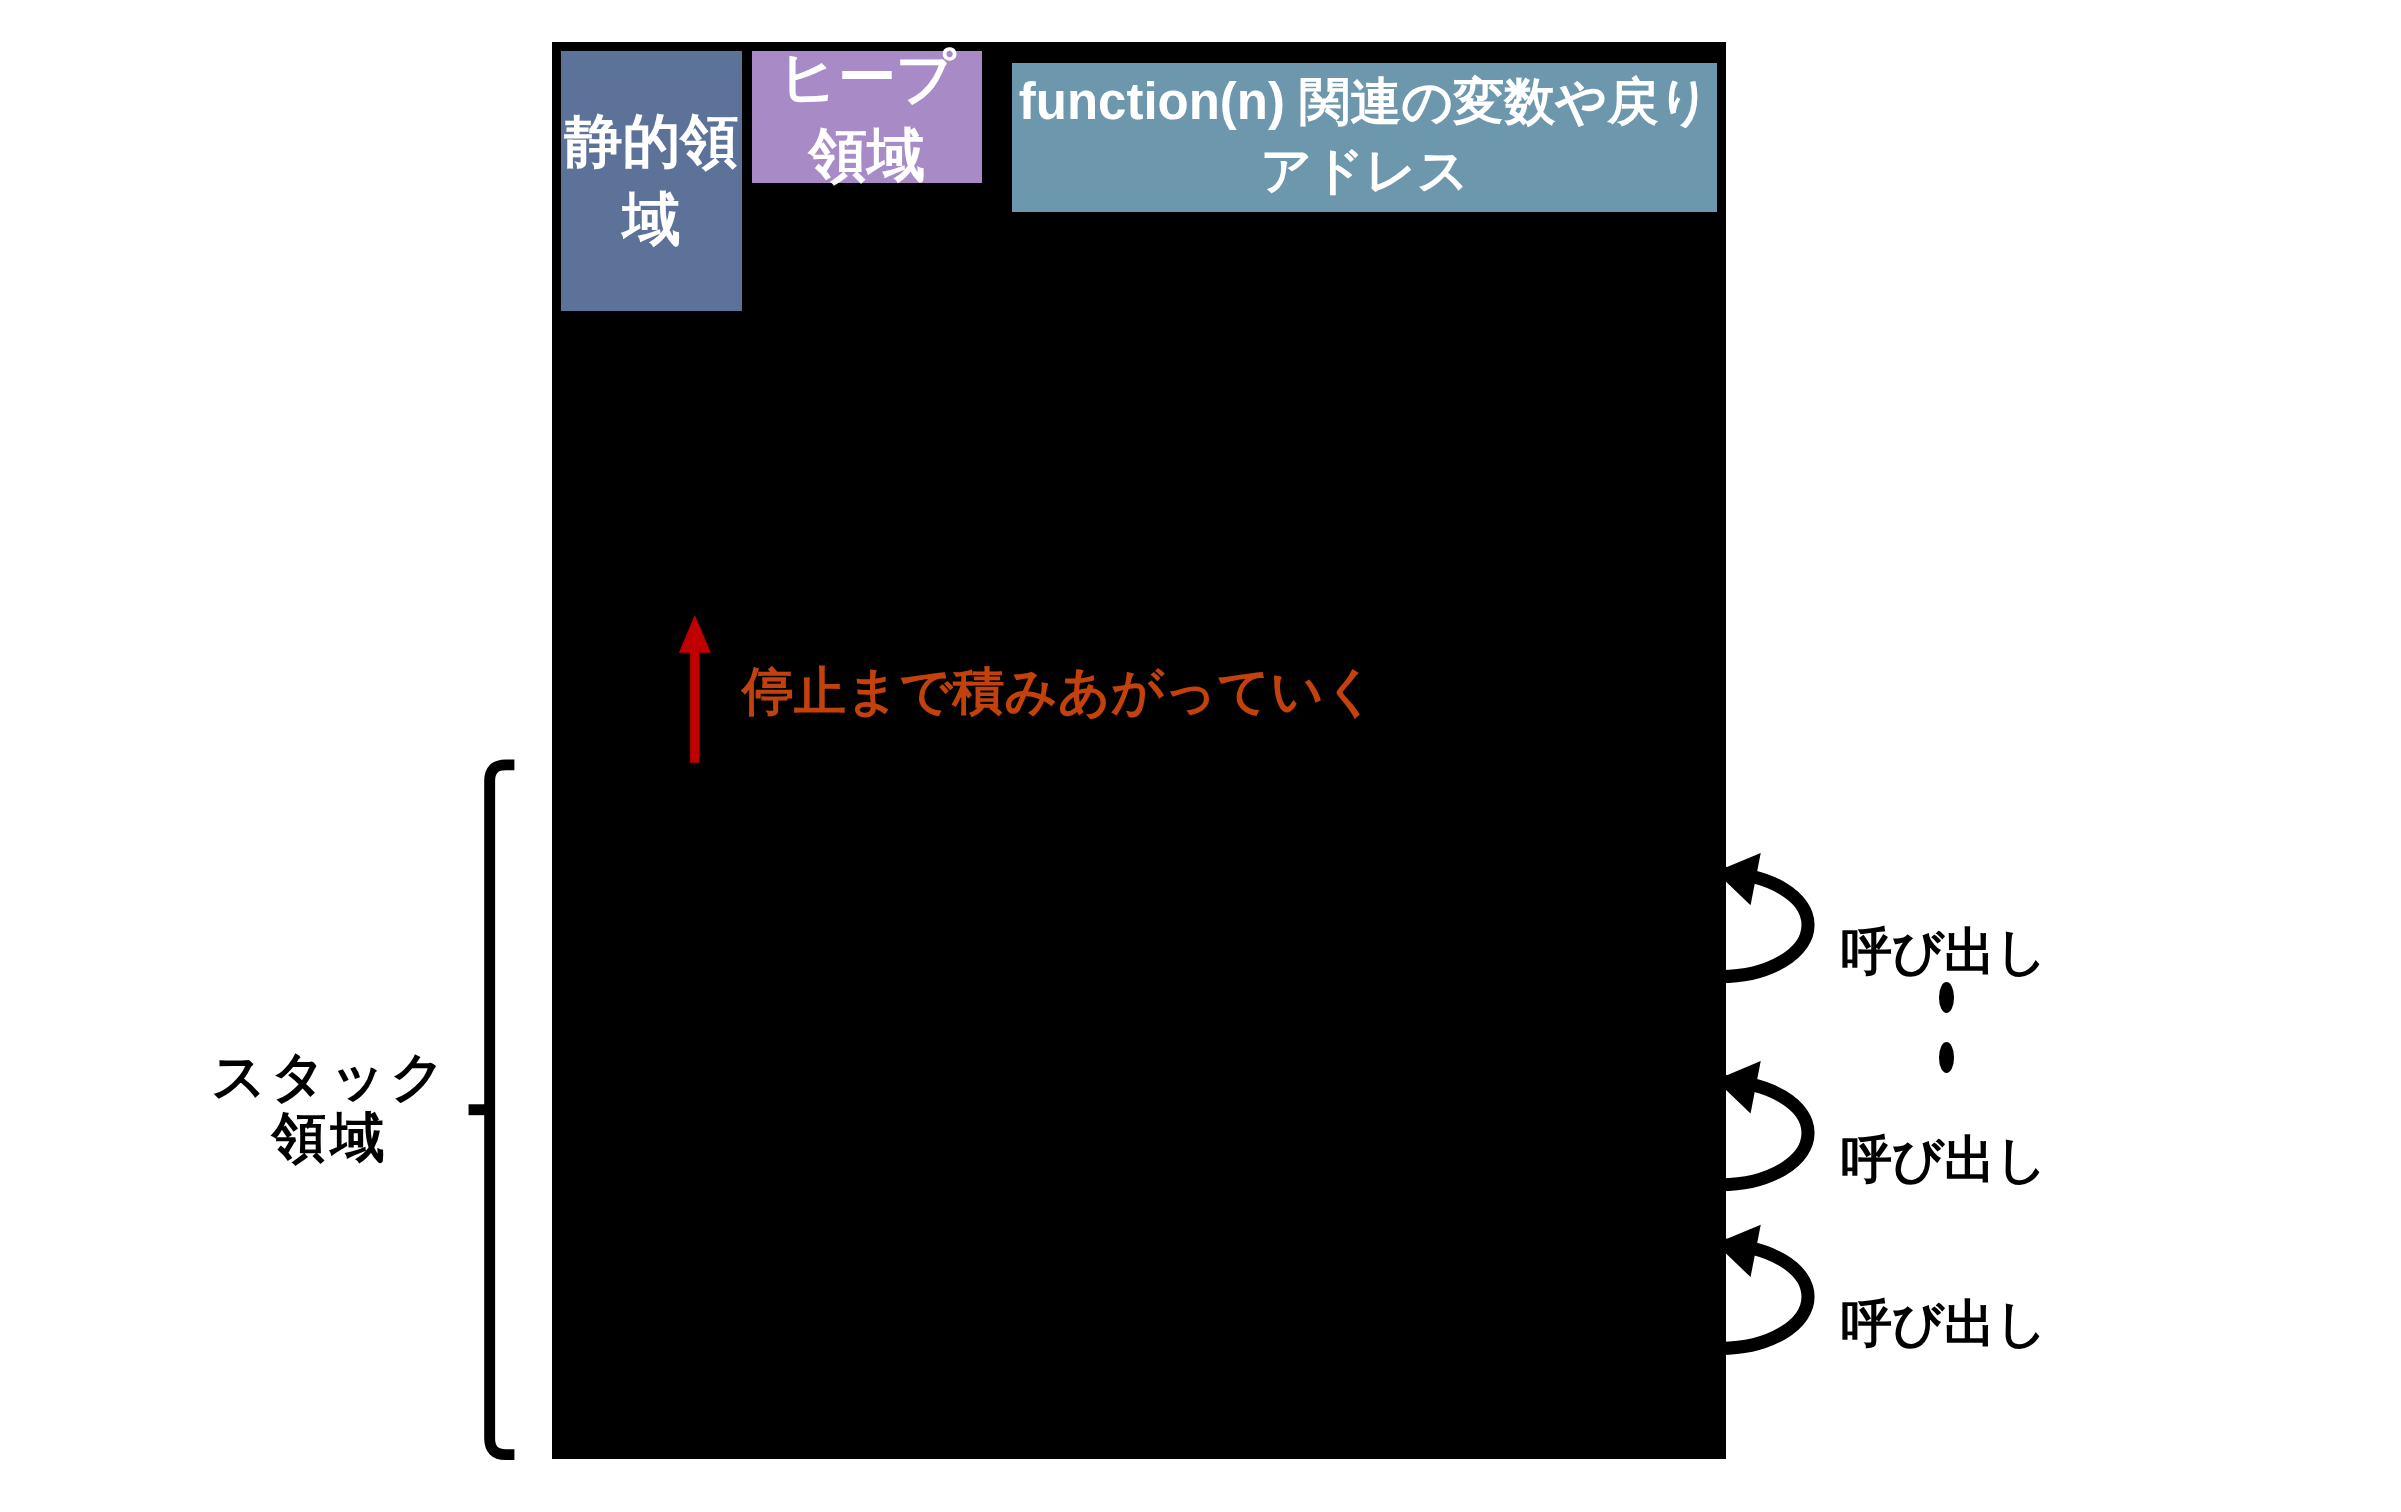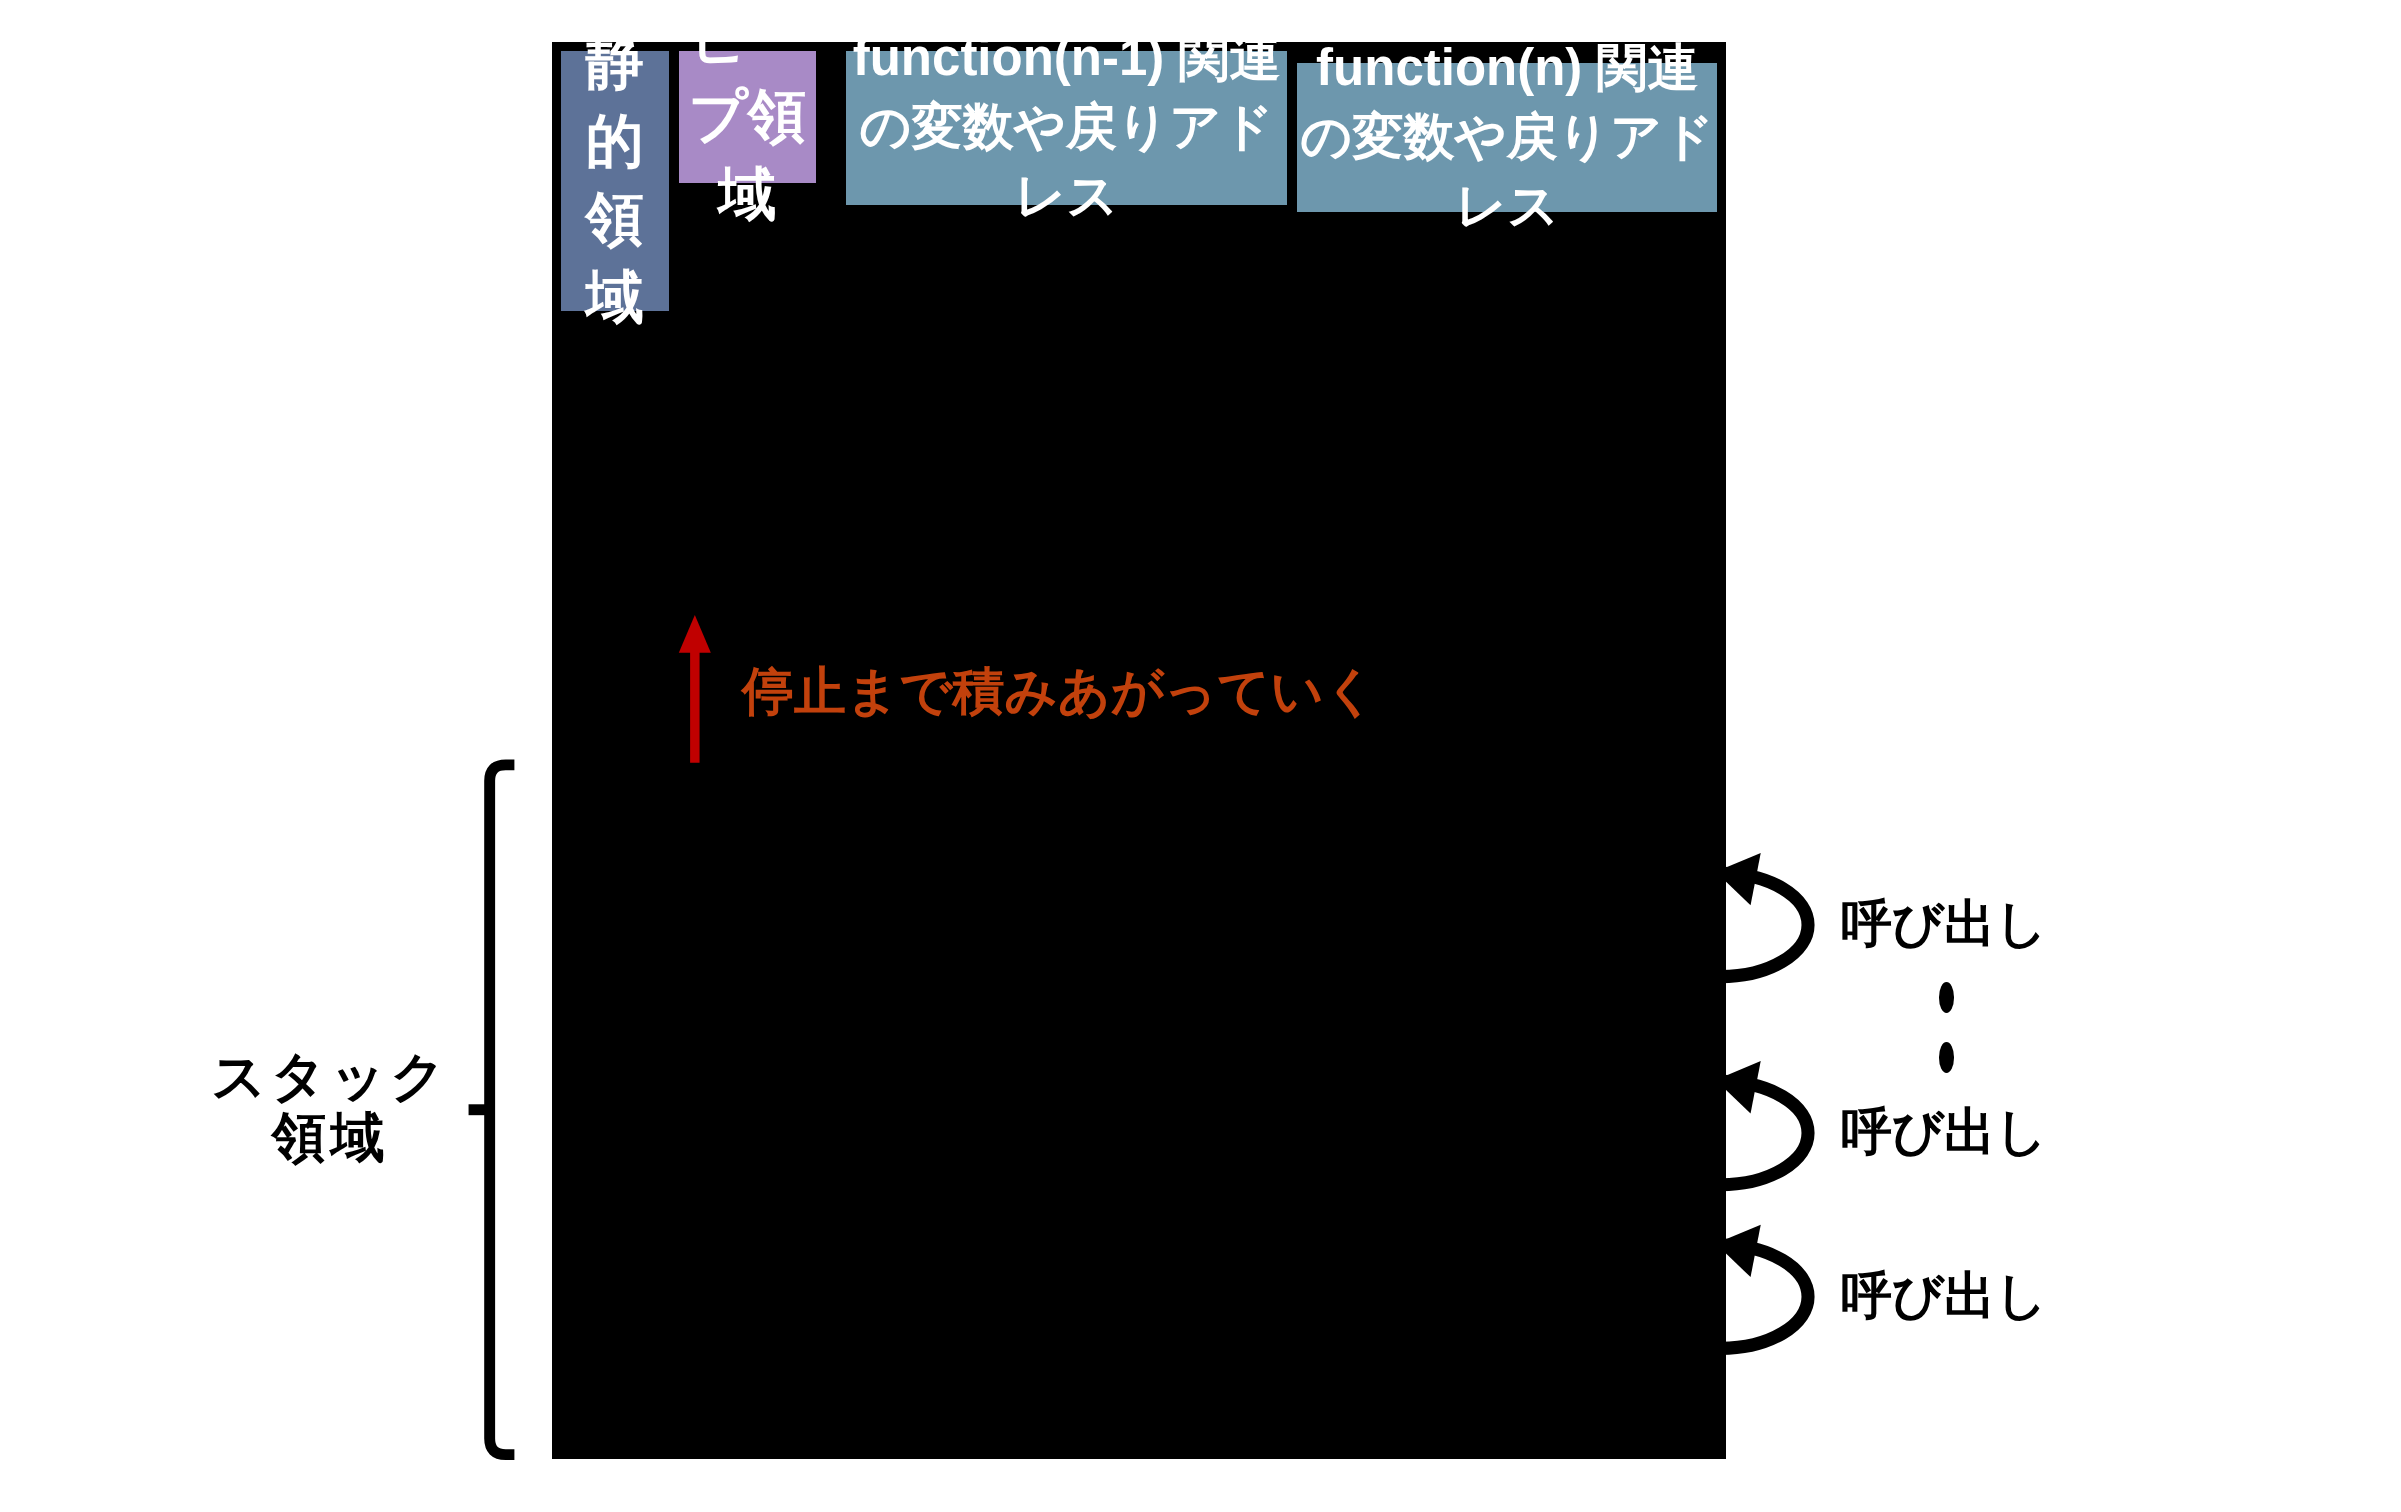--- a/index.html
+++ b/index.html
@@ -65,20 +65,21 @@
     color:#000000;
   }
 
   
   .call-label{
     position:absolute;
     left:1841px;
     font-size:51px;line-height:70px;
     color:#000000;
     white-space:nowrap;
+    margin-top:28px;
   }
   .call-label.c1{top:889px;}
   .call-label.c2{top:1097px;}
   .call-label.c3{top:1261px;}
 
   
   .call-dot{
     position:absolute;left:1939px;
     width:15.3px;height:31px;
     background:#000000;border-radius:50%;
@@ -98,23 +99,20 @@
 
   <div class="memory-map">
     <div class="region static">
       <span>静的領域</span>
     </div>
     <div class="region heap">
       <span>ヒープ領域</span>
     </div>
     <div class="region growth"></div>
     <div class="region dots"></div>
-    <div class="region frameN1">
-      <span>function(n-1) 関連の変数や戻りアドレス</span>
-    </div>
     <div class="region frameN">
       <span>function(n) 関連の変数や戻りアドレス</span>
     </div>
   </div>
 
   <div class="growth-annotation">停止まで積みあがっていく</div>
 
   <div class="mid-dot d1"></div>
   <div class="mid-dot d2"></div>
   <div class="mid-dot d3"></div>

